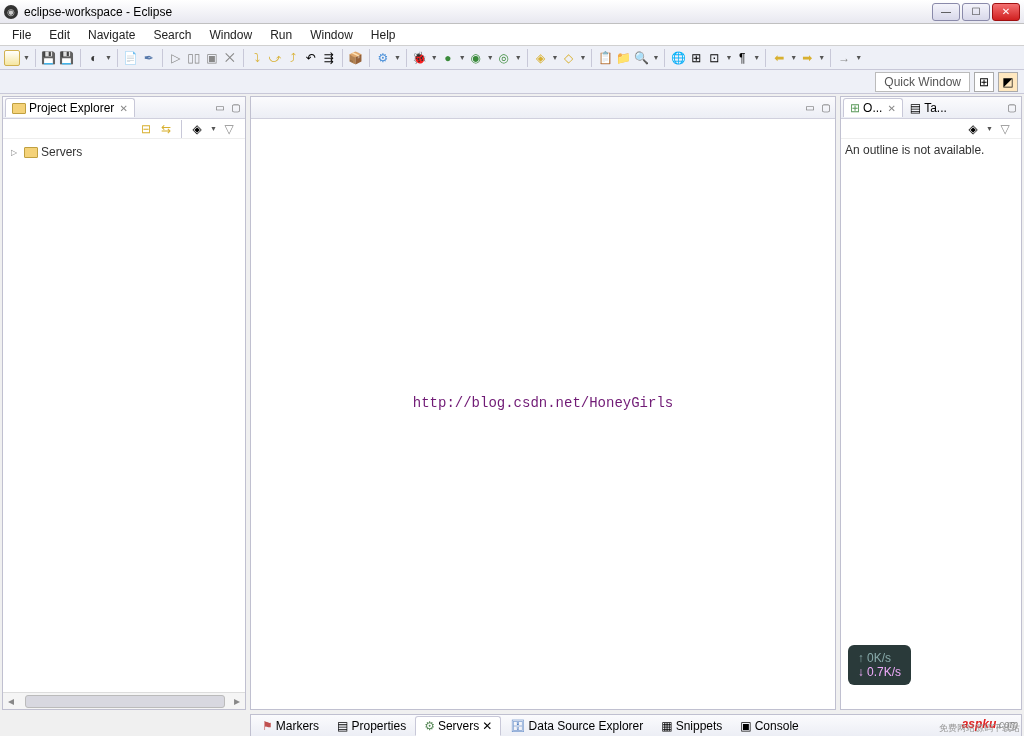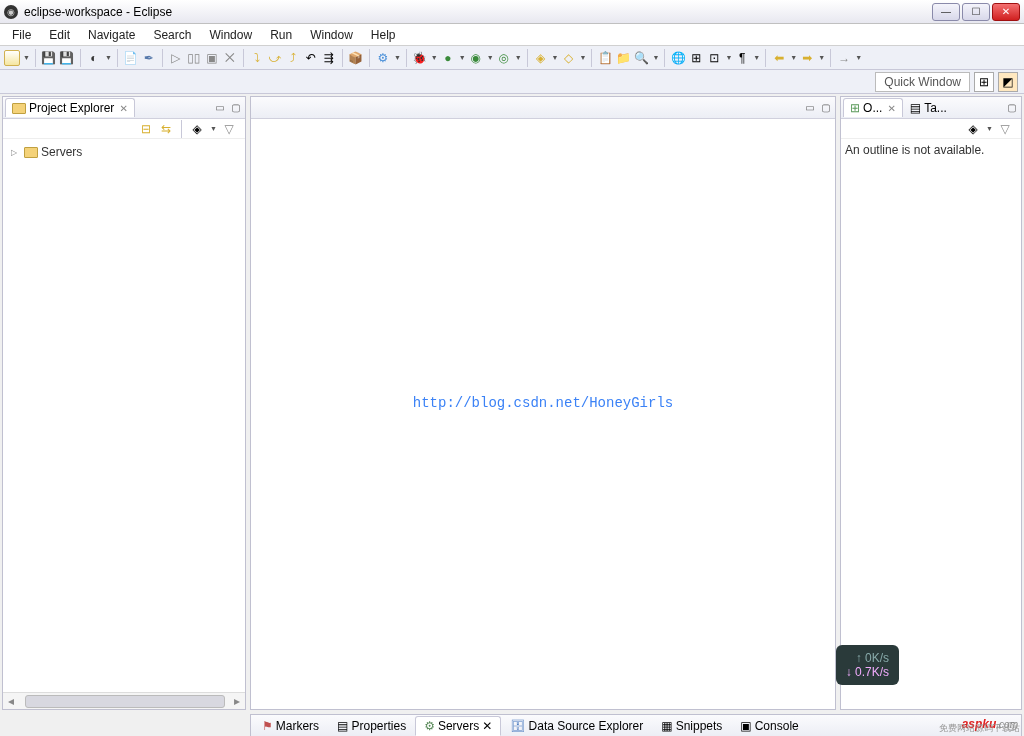--- a/index.html
+++ b/index.html
@@ -24,31 +24,31 @@
 .tab { display:flex; align-items:center; gap:3px; padding:2px 6px; border:1px solid transparent; border-bottom:none; }
 .tab.active { background:#fff; border-color:#c8c8d8; border-radius:3px 3px 0 0; }
 .tab .x { color:#888; font-size:10px; margin-left:2px; }
 .ctrlbtns { margin-left:auto; display:flex; gap:2px; }
 .ctrlbtns span { width:14px; height:14px; display:flex;align-items:center;justify-content:center; color:#666; font-size:10px; }
 .view-toolbar { height:20px; display:flex; align-items:center; justify-content:flex-end; gap:4px; padding:2px 8px; border-bottom:1px solid #eee; }
 .view-body { flex:1; overflow:auto; padding:4px; font-size:12px; color:#333; }
 .tree-item { display:flex; align-items:center; gap:3px; padding:2px 4px; }
 .tree-arrow { font-size:8px; color:#888; width:10px; }
 .editor { flex:1; position:relative; }
-.editor-watermark { position:absolute; top:50%; left:50%; transform:translate(-50%,-50%); color:#3b82f6; font-family:"Courier New",monospace; font-size:14px; }
+.editor-watermark { position:absolute; top:50%; left:50%; transform:translate(-50%,-50%); color:#701a75; font-family:"Courier New",monospace; font-size:14px; }
 .bottom-panel { margin:2px; border:1px solid #c0c0d0; background:#fff; display:flex; flex-direction:column; }
 .btabs { height:22px; display:flex; align-items:center; border-bottom:1px solid #d0d0dd; padding:0 2px; background:linear-gradient(#fbfbfd,#eceef5); }
 .btab { display:flex; align-items:center; gap:3px; padding:2px 8px; border:1px solid transparent; }
 .btab.active { background:#fff; border-color:#c8c8d8; border-bottom:1px solid #fff; border-radius:3px 3px 0 0; }
 .scrollbar { height:17px; background:#f5f5f5; border-top:1px solid #ddd; display:flex;align-items:center; }
 .scrollbar .thumb { height:13px; background:#d8d8e0; border:1px solid #bbb; border-radius:3px; margin-left:6px; width:200px; }
 .scrollbar .arr { width:16px; text-align:center; color:#888; }
 .folder { width:14px; height:11px; background:#f4d279; border:1px solid #c0a040; border-radius:1px; }
 .badge-widget { position:absolute; bottom:36px; right:55px; width:165px; height:60px; pointer-events:none; }
-.speed-box { position:absolute; right:70px; top:5px; background:#2a3a3a; color:#8aa; font-size:10px; padding:6px 10px; border-radius:6px; text-align:right; line-height:14px; }
+.speed-box { position:absolute; right:58px; top:5px; background:#2a3a3a; color:#8aa; font-size:10px; padding:6px 10px; border-radius:6px; text-align:left; line-height:14px; }
 .speed-circle { position:absolute; right:0; top:0; width:58px; height:58px; border-radius:50%; background:#1a2a2a; border:3px solid #2bb8b8; color:#fff; display:flex;align-items:center;justify-content:center; font-size:16px; }
 .aspku { position:absolute; bottom:2px; right:6px; font-size:22px; font-weight:bold; font-style:italic; color:#e02020; text-shadow:1px 1px 0 #fff; }
 .aspku small { font-size:10px; color:#888; font-weight:normal; }
 .cn-text { position:absolute; bottom:1px; right:4px; font-size:9px; color:#999; }
 </style>
 </head>
 <body>
 
 <div class="titlebar">
   <span class="icon">◉</span>

